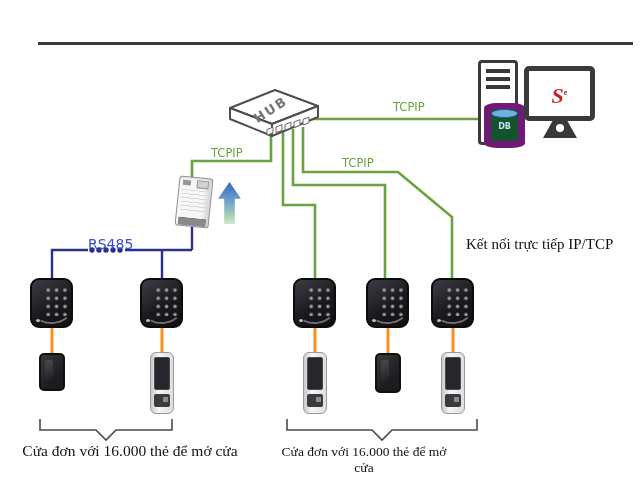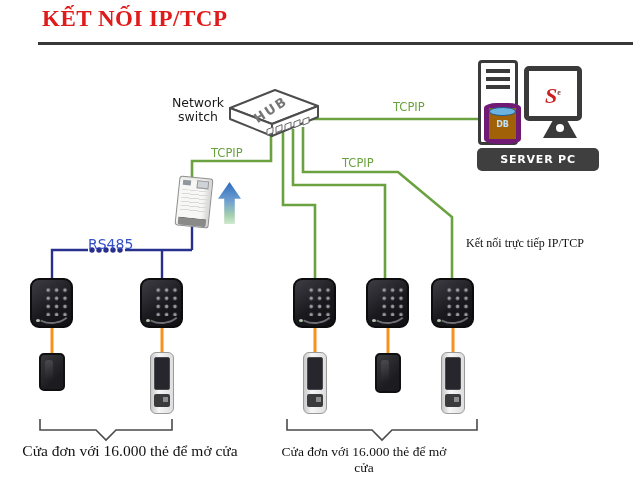--- a/index.html
+++ b/index.html
@@ -67,42 +67,41 @@
   
   .reader-d{position:absolute;width:26px;box-sizing:border-box;background:linear-gradient(135deg,#3a3a3e,#1c1c20 70%);
         border:2px solid #101012;border-radius:5px;}
   .reader-d .sheen{position:absolute;left:4px;top:5px;width:8px;height:60%;
         background:linear-gradient(180deg,rgba(255,255,255,.12),transparent);border-radius:3px;}
 
   
   .tower{position:absolute;left:478px;top:60px;width:40px;height:85px;box-sizing:border-box;
         background:#fff;border:3px solid #3a3a3a;border-radius:4px;}
   .tower .slat{position:absolute;left:5px;width:24px;height:4px;background:#3a3a3a;}
-  .db{position:absolute;left:484px;top:103px;width:27px;height:31px;background:#a16207;
-        border-radius:13px/5px;border:5px solid #701a75;}
+  .db{position:absolute;left:484px;top:103px;width:27px;height:31px;background:#14532d;
+        border-radius:13px/5px;border:7px solid #701a75;}
   .db::before{content:"";position:absolute;left:0;top:-1px;width:100%;height:9px;background:#6db3e0;
         border-radius:50%;border:1px solid #1f5c8c;box-sizing:border-box;}
   .db .dbl{position:absolute;width:100%;text-align:center;top:12px;font-size:8px;color:#bfe2f5;font-weight:bold;}
-  .monitor{position:absolute;left:524px;top:66px;width:58px;height:55px;box-sizing:border-box;
+  .monitor{position:absolute;left:524px;top:66px;width:71px;height:55px;box-sizing:border-box;
         background:#fff;border:5px solid #3a3a3a;border-radius:5px;text-align:center;}
   .monitor .logo{font-family:"Liberation Serif","DejaVu Serif",serif;font-weight:bold;font-style:italic;
         font-size:22px;color:#cc1f1f;line-height:44px;}
   .monitor .logo sup{font-size:8px;font-style:normal;color:#7a4040;}
   .stand{position:absolute;left:543px;top:121px;width:34px;height:17px;background:#3a3a3a;
         clip-path:polygon(28% 0,72% 0,100% 100%,0 100%);}
   .stand::after{content:"";position:absolute;left:13px;top:3px;width:8px;height:8px;background:#fff;border-radius:50%;}
   .badge{position:absolute;left:477px;top:148px;width:122px;height:23px;background:#3f3f3f;border-radius:5px;
         color:#fff;font-size:11px;font-weight:bold;letter-spacing:.8px;text-align:center;line-height:23px;}
 </style>
 </head>
 <body>
 
 <div class="stage">
 
-  <div class="title">KẾT NỐI IP/TCP</div>
   <div class="rule"></div>
 
   <svg class="lines" width="640" height="482" viewBox="0 0 640 482">
 
     <path class="g" d="M308 119 H478"></path>
     <path class="g" d="M271 131 V161 H192 V182"></path>
     <path class="g" d="M283 131 V205 H315 V280"></path>
     <path class="g" d="M293 129 V185 H385 V280"></path>
     <path class="g" d="M303 127 V172 H398 L452 217 V280"></path>
 
@@ -132,31 +131,27 @@
         <path class="hubport" d="M294 122 l6 -2.4 l0 5.6 l-6 2.4 z"></path>
         <path class="hubport" d="M303 119.5 l6 -2.4 l0 5.6 l-6 2.4 z"></path>
       </g>
       <text class="hubtxt" x="271" y="114" text-anchor="middle" transform="rotate(-33 271 110)">HUB</text>
     </g>
 
     <path class="br" d="M40 419 V430 H96 L106 440 L116 430 H172 V419"></path>
     <path class="br" d="M287 419 V430 H372 L382 440 L392 430 H477 V419"></path>
   </svg>
 
-  <div class="lab-netswitch">
-    <div>Network</div>
-    <div>switch</div>
-  </div>
   <div class="lab-tcpip" style="left:393px;top:100px;">TCPIP</div>
   <div class="lab-tcpip" style="left:211px;top:146px;">TCPIP</div>
   <div class="lab-tcpip" style="left:342px;top:156px;">TCPIP</div>
   <div class="lab-rs485">RS485</div>
   <div class="lab-conv">
   </div>
-  <div class="lab-serif" style="left:466px;top:236px;font-size:12px;">Kết nối trực tiếp IP/TCP</div>
+  <div class="lab-serif" style="left:466px;top:236px;font-size:15px;">Kết nối trực tiếp IP/TCP</div>
   <div class="lab-serif" style="left:6px;top:442px;width:248px;text-align:center;font-size:15.5px;">Cửa đơn với 16.000 thẻ để mở cửa</div>
   <div class="lab-serif" style="left:281px;top:444px;width:166px;text-align:center;font-size:13.5px;">Cửa đơn với 16.000 thẻ để mở cửa</div>
 
   <div class="conv">
     <div class="chip"></div>
     <div class="chip2"></div>
     <div class="stripes"></div>
     <div class="foot"></div>
   </div>
   <div class="uparrow"></div>
@@ -217,15 +212,14 @@
     <div class="slat" style="top:14px;"></div>
     <div class="slat" style="top:22px;"></div>
   </div>
   <div class="db">
     <div class="dbl">DB</div>
   </div>
   <div class="monitor">
     <div class="logo"><span>S</span><sup>e</sup></div>
   </div>
   <div class="stand"></div>
-  <div class="badge">SERVER PC</div>
 
 </div>
 
 </body></html>

